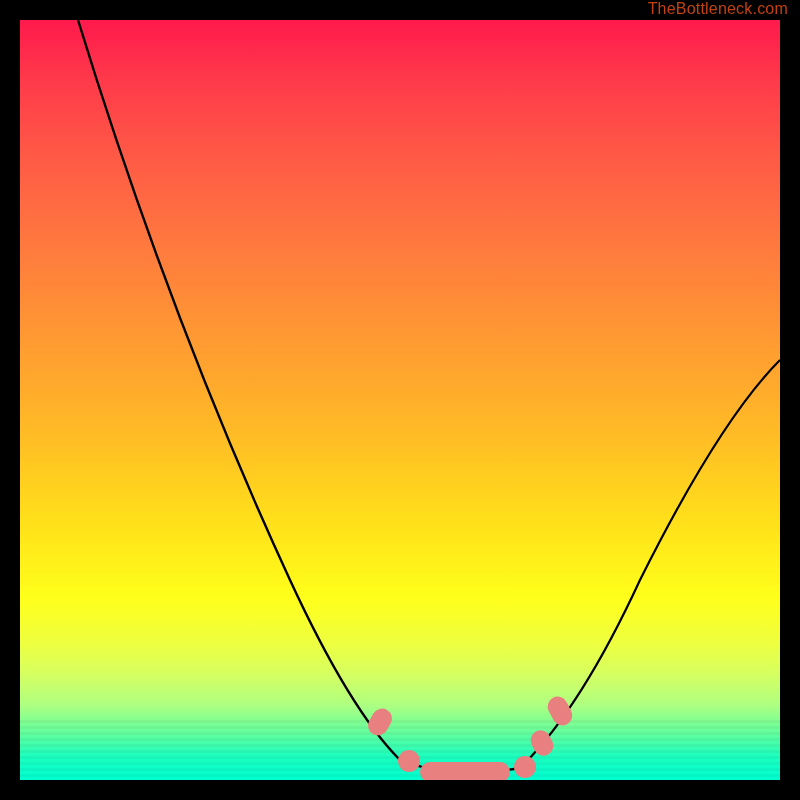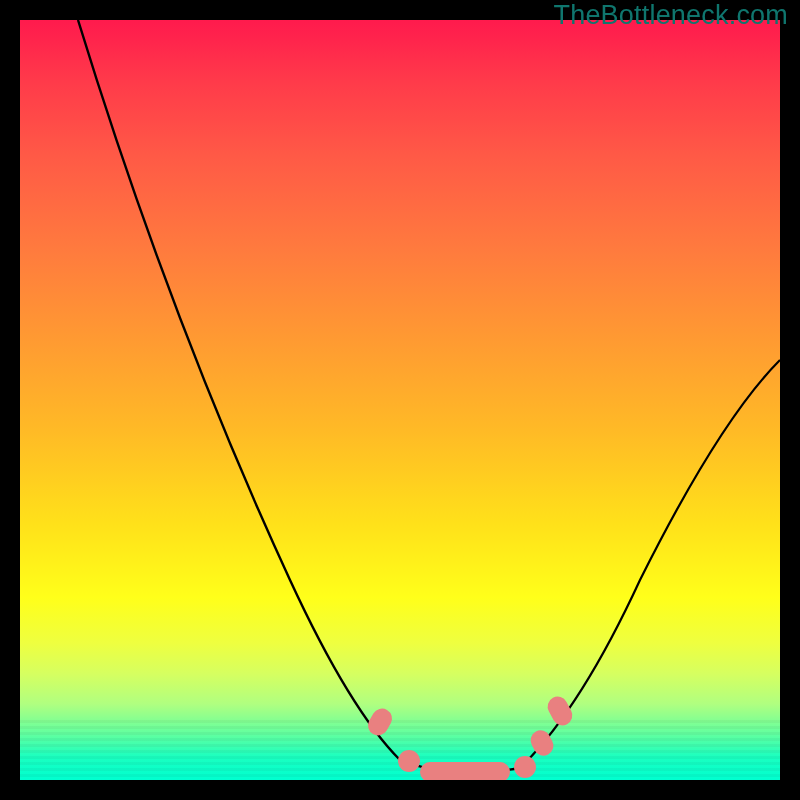--- a/index.html
+++ b/index.html
@@ -60,22 +60,22 @@
   }
   svg.curves {
     position: absolute;
     left: 0;
     top: 0;
   }
   .watermark {
     position: absolute;
     top: 0;
     right: 12px;
-    color: #0f766e;
-    font-size: 27px;
+    color: #c2410c;
+    font-size: 16px;
     letter-spacing: 0.2px;
     font-weight: 400;
   }
 </style>
 </head>
 <body>
 
 <div class="frame">
   <div class="plot">
     <div class="green-stripes"></div>

